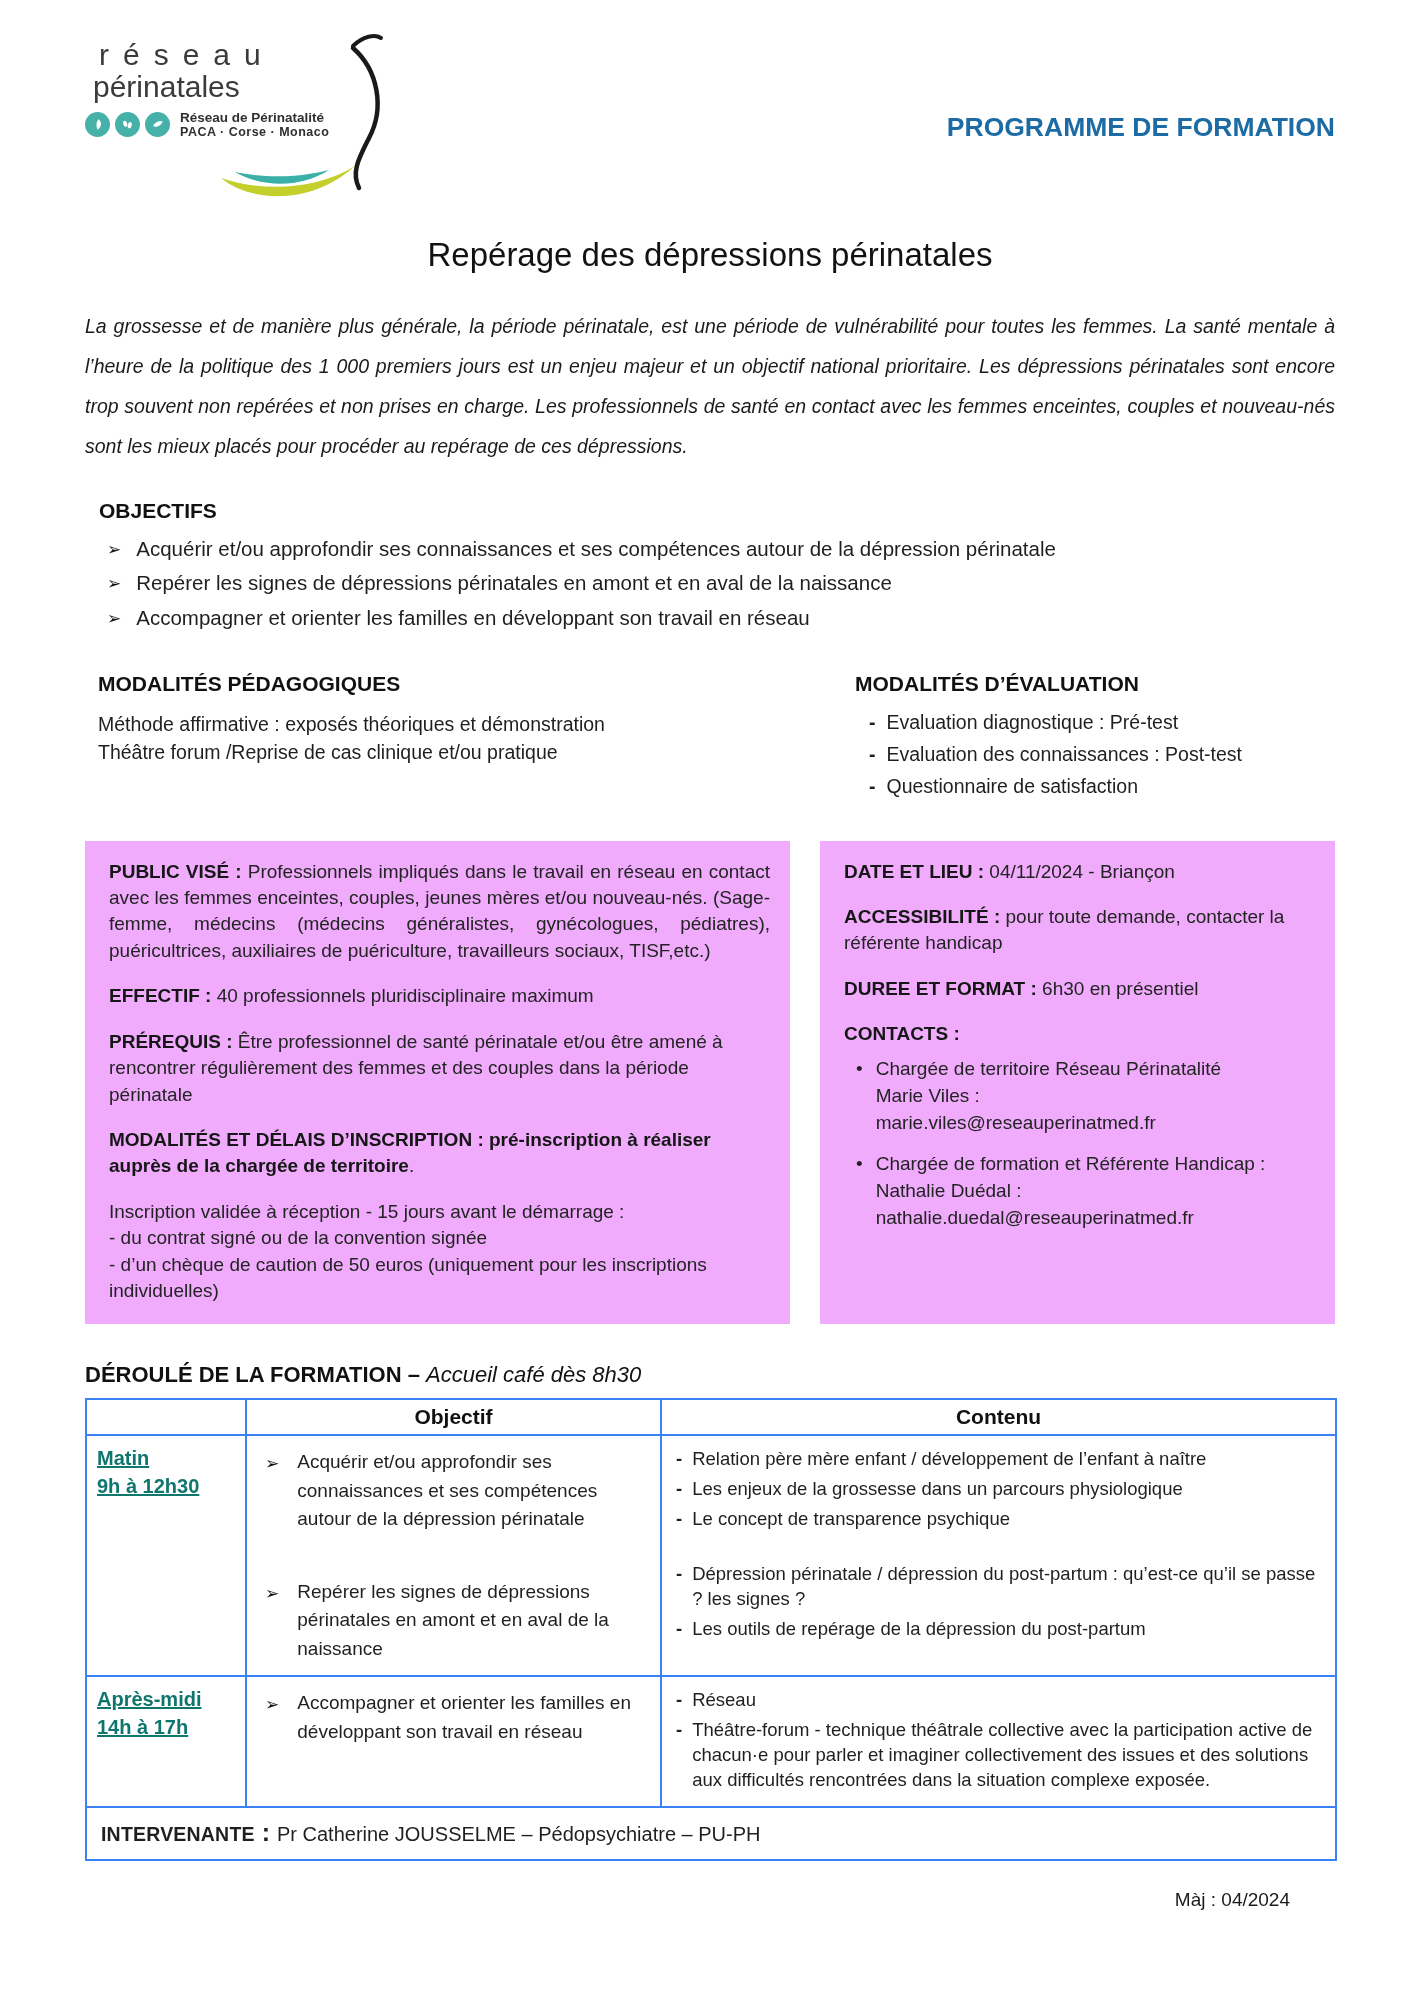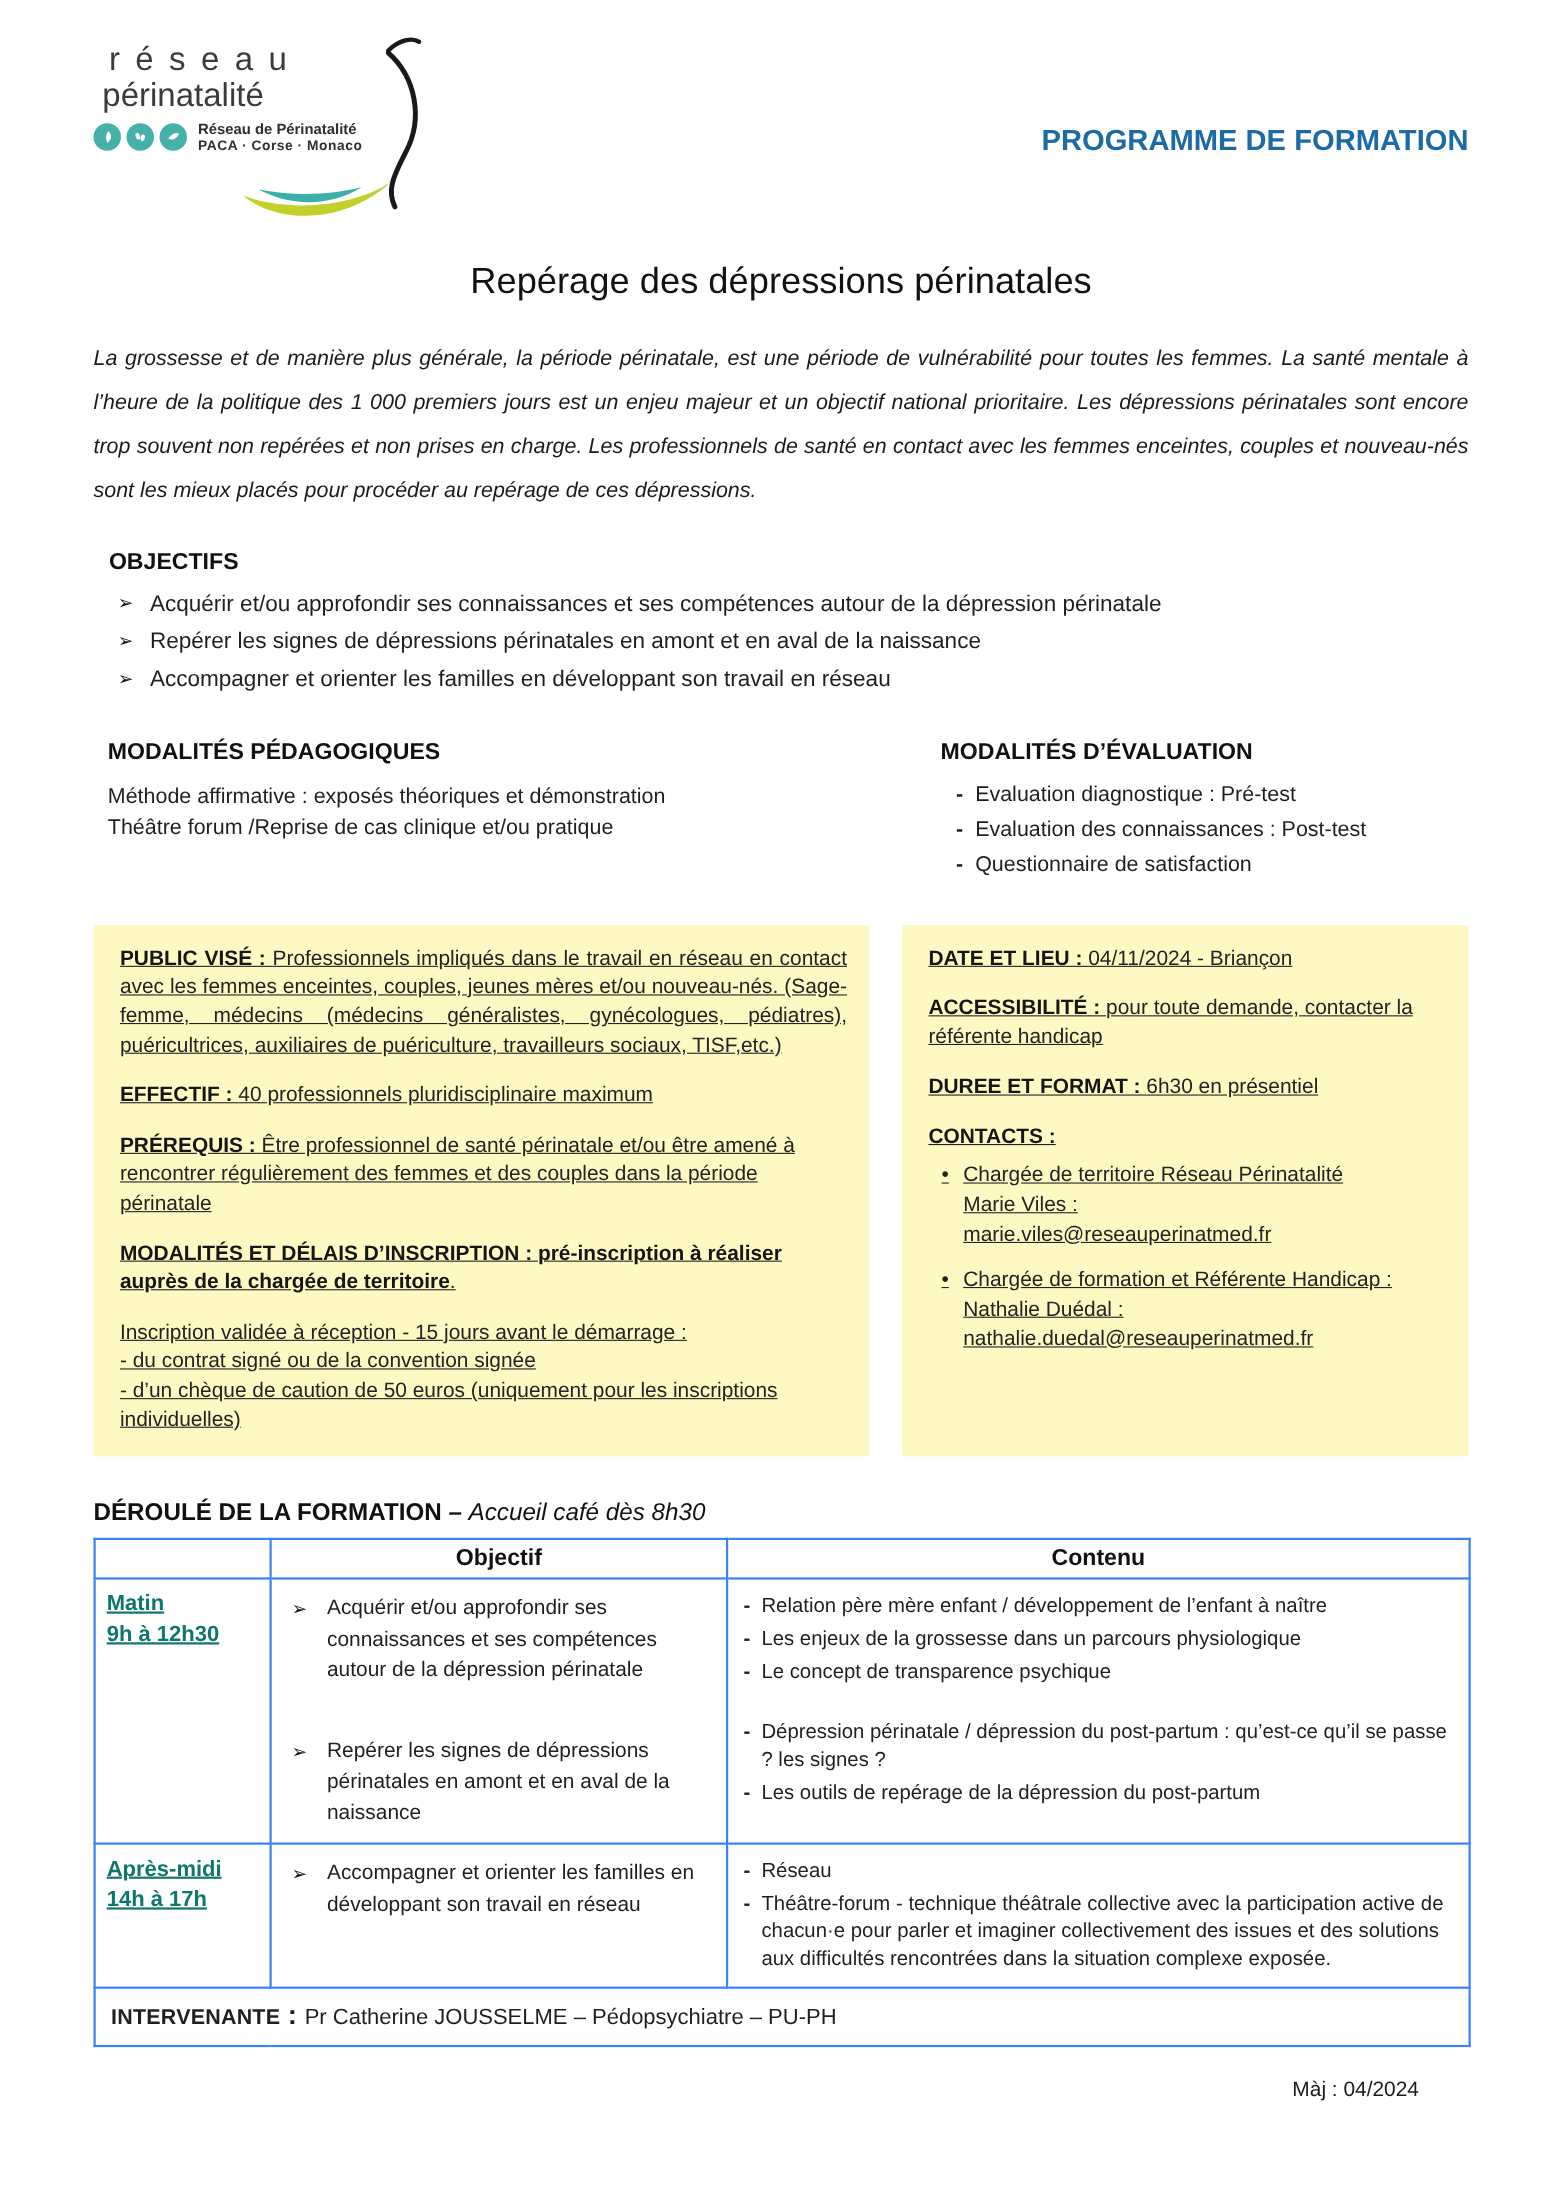--- a/index.html
+++ b/index.html
@@ -41,21 +41,21 @@
   .col-left { width: 770px; }
   .col-left h2, .col-right h2 { font-size: 21px; font-weight: 700; color:#111; margin: 0 0 14px; }
   .col-left h2 { margin-left: 13px; }
   .col-left .line { font-size: 19.5px; line-height: 1.45; margin-left: 13px; }
   .col-right { flex: 1; }
   .dash-item { display: flex; gap: 11px; font-size: 19.5px; margin: 3px 0 7px 14px; line-height: 1.3; }
   .dash-item .dash { font-weight: 700; }
 
   
   .boxes { display: flex; gap: 30px; margin-top: 34px; align-items: stretch; }
-  .box { background: #fef9c3; padding: 18px 20px 20px 24px; font-size: 19px; line-height: 1.39; color: #232323; text-decoration: underline; }
+  .box { background: #f0abfc; padding: 18px 20px 20px 24px; font-size: 19px; line-height: 1.39; color: #232323; }
   .box b { color: #161616; }
   .box-left { width: 705px; }
   .box-right { flex: 1; }
   .box p { margin-bottom: 19px; }
   .box p:last-child { margin-bottom: 0; }
   .justify { text-align: justify; }
   .insc-line { font-size: 19px; line-height: 1.39; }
   .contacts-heading { margin-bottom: 8px !important; }
   .bullet-item { display: flex; gap: 13px; margin: 0 0 14px 12px; }
   .bullet { font-size: 19px; }
@@ -87,21 +87,21 @@
   .footer { text-align: right; font-size: 19px; margin: 28px 45px 0 0; color:#1b1b1b; }
 </style>
 </head>
 <body>
 
 <div class="page">
 
   <div class="header">
     <div class="logo">
       <div class="logo-line1">réseau</div>
-      <div class="logo-line2">périnatalité</div>
+      <div class="logo-line2">périnatales</div>
       <div class="logo-row">
         <div class="logo-circles">
           <span class="logo-circle">
             <svg width="15" height="15" viewBox="0 0 20 20">
                 <path d="M11,3 C16,6 16,13 10,17 C8,12 8,7 11,3 Z" fill="#ffffff"></path>
               </svg>
           </span>
           <span class="logo-circle">
             <svg width="15" height="15" viewBox="0 0 20 20">
                 <ellipse cx="7" cy="9" rx="2.6" ry="4.2" transform="rotate(-15 7 9)" fill="#ffffff"></ellipse>

